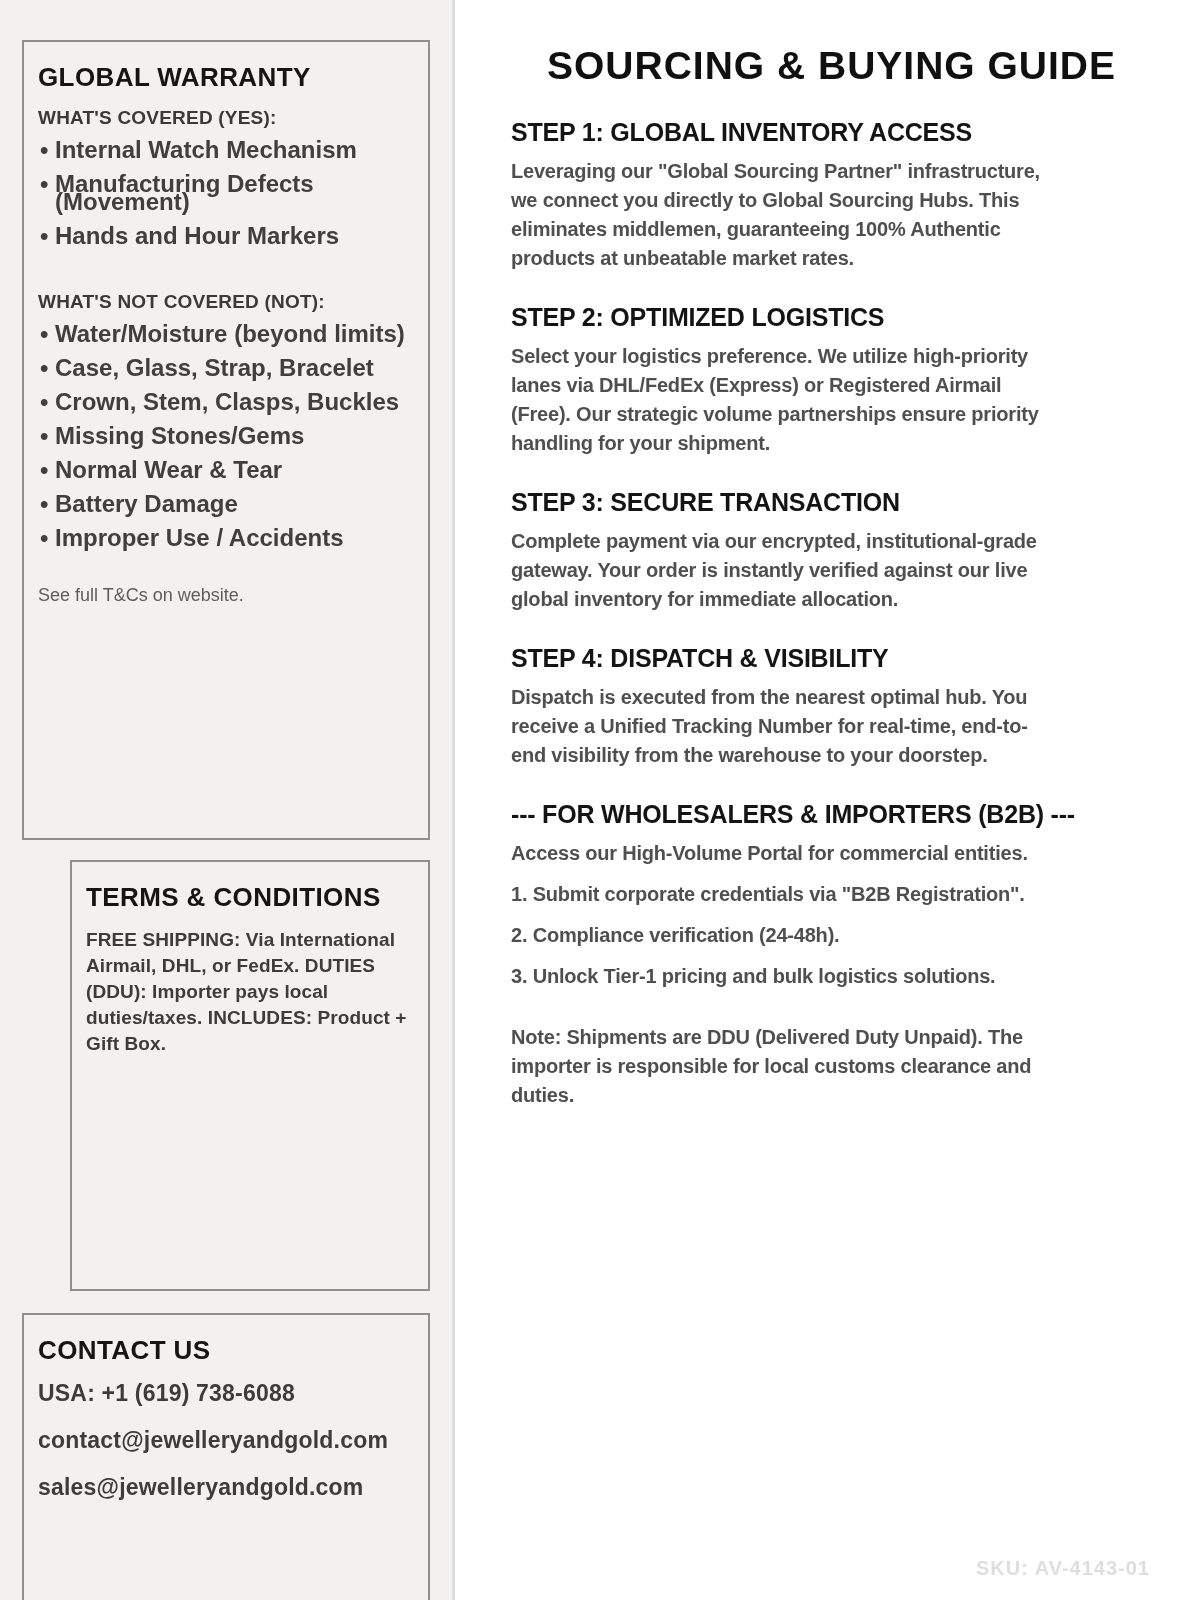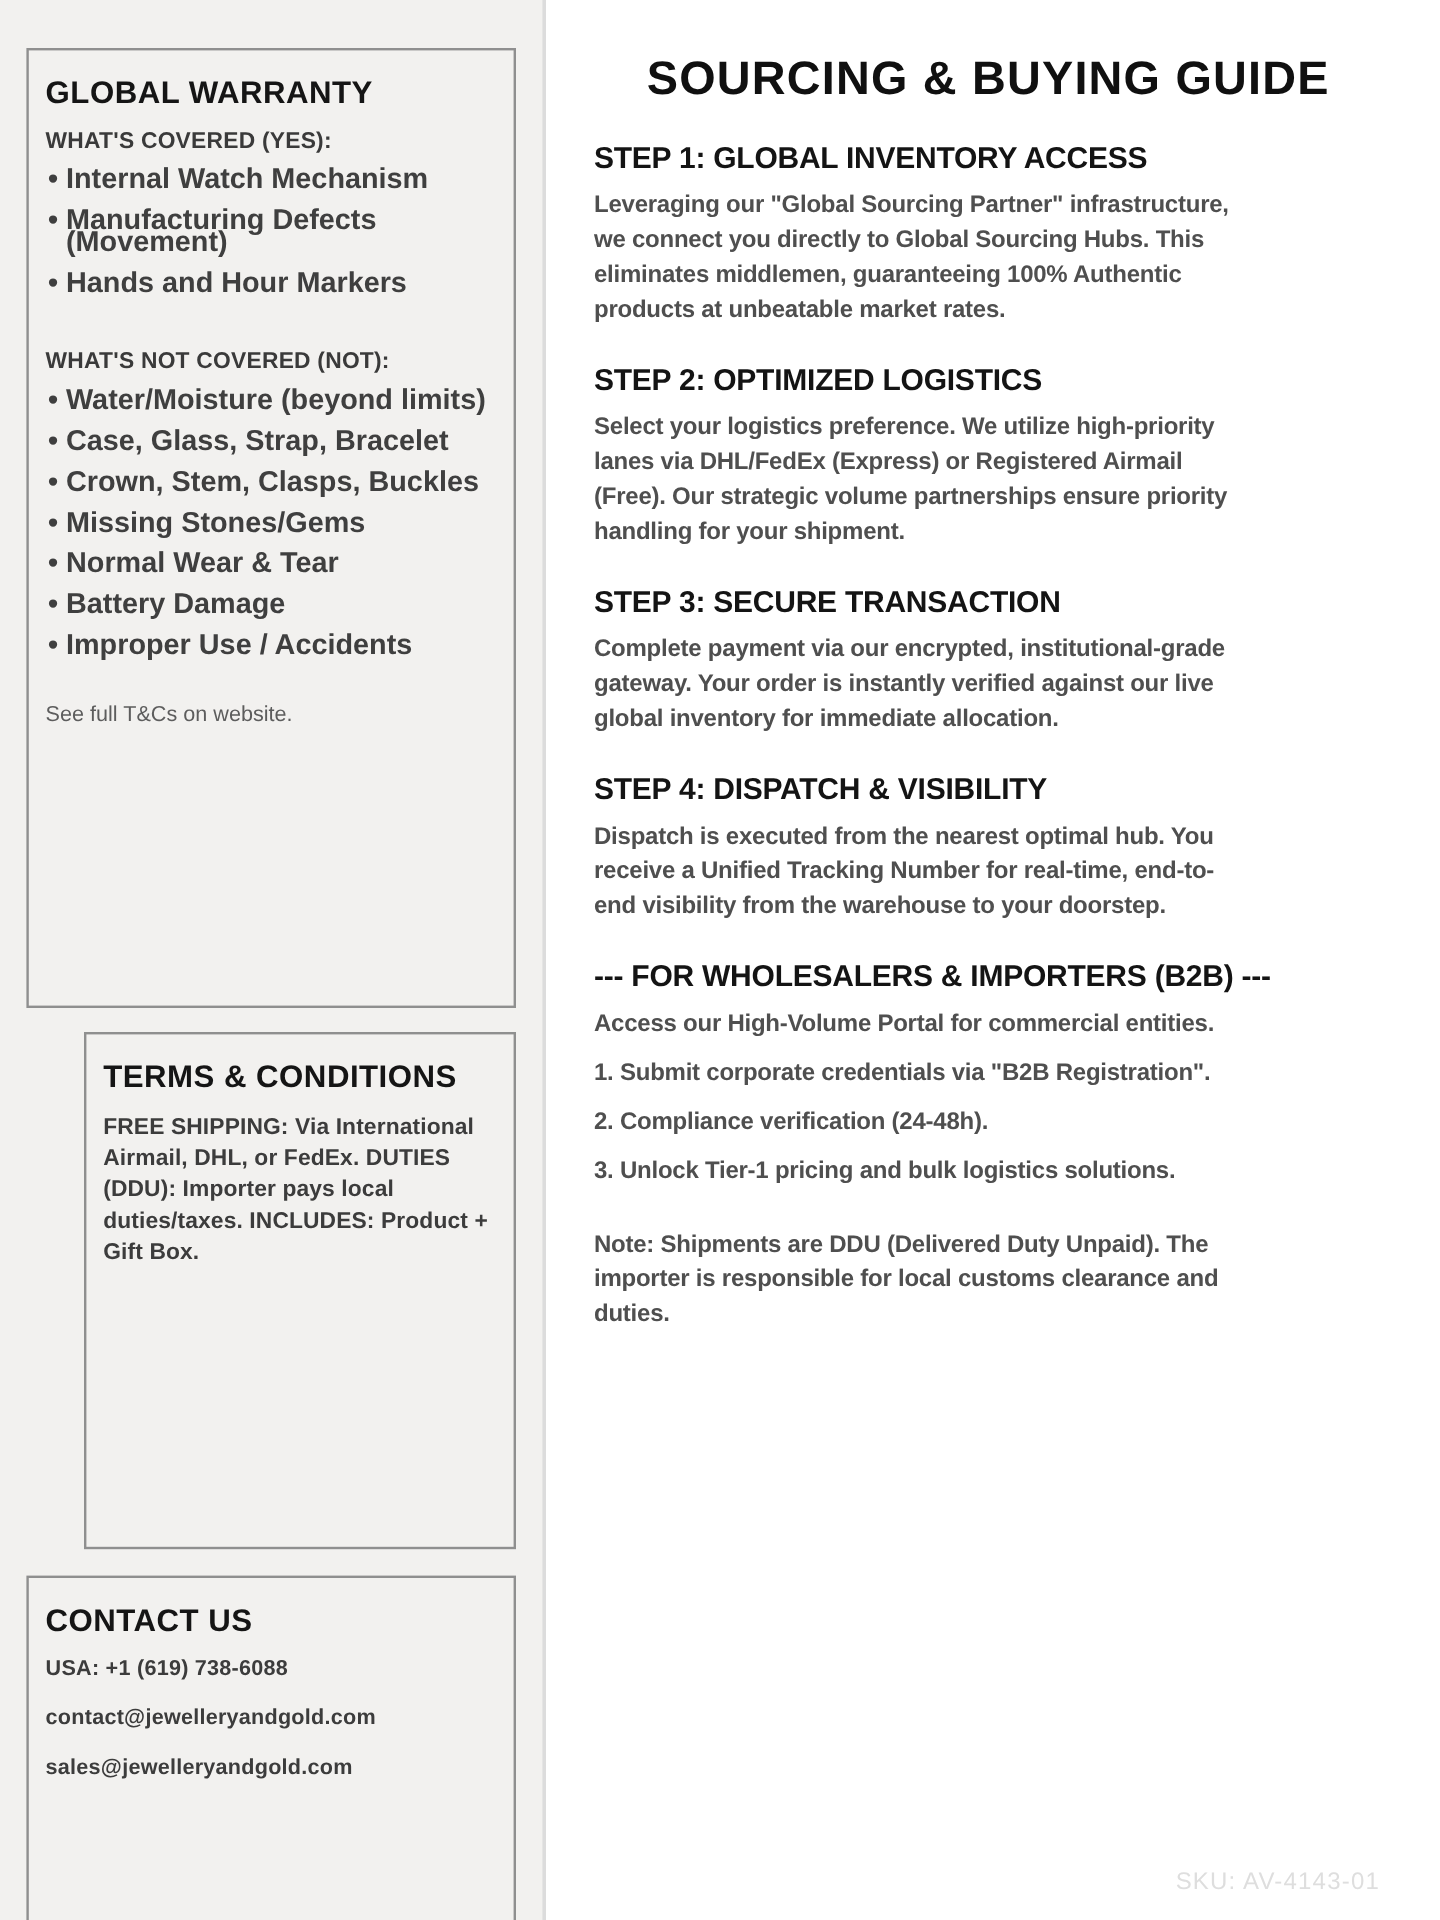--- a/index.html
+++ b/index.html
@@ -1,15 +1,15 @@
 <!DOCTYPE html>
 <html><head>
 <meta charset="utf-8">
 <style>
-  * { margin:0; padding:0; box-sizing:border-box; }
+  * { margin:0; padding:0; box-sizing:border-box;gap:16px; }
   html,body { background:#ffffff; }
   body { font-family:"Liberation Sans", sans-serif; }
   .page {
     position:relative;
     width:1200px; height:1600px;
     background:#ffffff;
     display:flex;
     overflow:hidden;
   }
   
@@ -49,21 +49,21 @@
   }
   .footnote {
     margin-top:38px;
     font-size:18px; font-weight:normal; color:#5d5d5d;
   }
   .panel-body {
     font-size:19px; font-weight:bold; color:#3c3c3c;
     line-height:26px; letter-spacing:0.1px;
   }
   .contact-line {
-    font-size:18px; font-weight:bold; color:#3c3c3c;
+    font-size:23px; font-weight:bold; color:#3c3c3c;
     margin-bottom:20px; letter-spacing:0.2px;
   }
   
   .main {
     position:relative;
     flex:1;
     padding:44px 48px 0 40px;
   }
   .main-title {
     text-align:center;
@@ -80,21 +80,21 @@
   .step-body, .b2b-text {
     max-width:545px;
     font-size:20px; font-weight:bold; color:#4f4f4f;
     line-height:29px; letter-spacing:-0.2px;
   }
   .b2b-text { margin-bottom:12px; }
   .b2b-note { margin-top:32px; }
   .sku {
     position:absolute;
     right:50px; bottom:20px;
-    font-size:20px; font-weight:normal; color:#dedede;
+    font-size:20px; font-weight:bold; color:#dedede;
     letter-spacing:1px;
     text-align:center;
   }
 </style>
 </head>
 <body>
 
 <div class="page">
 
   <div class="sidebar">

